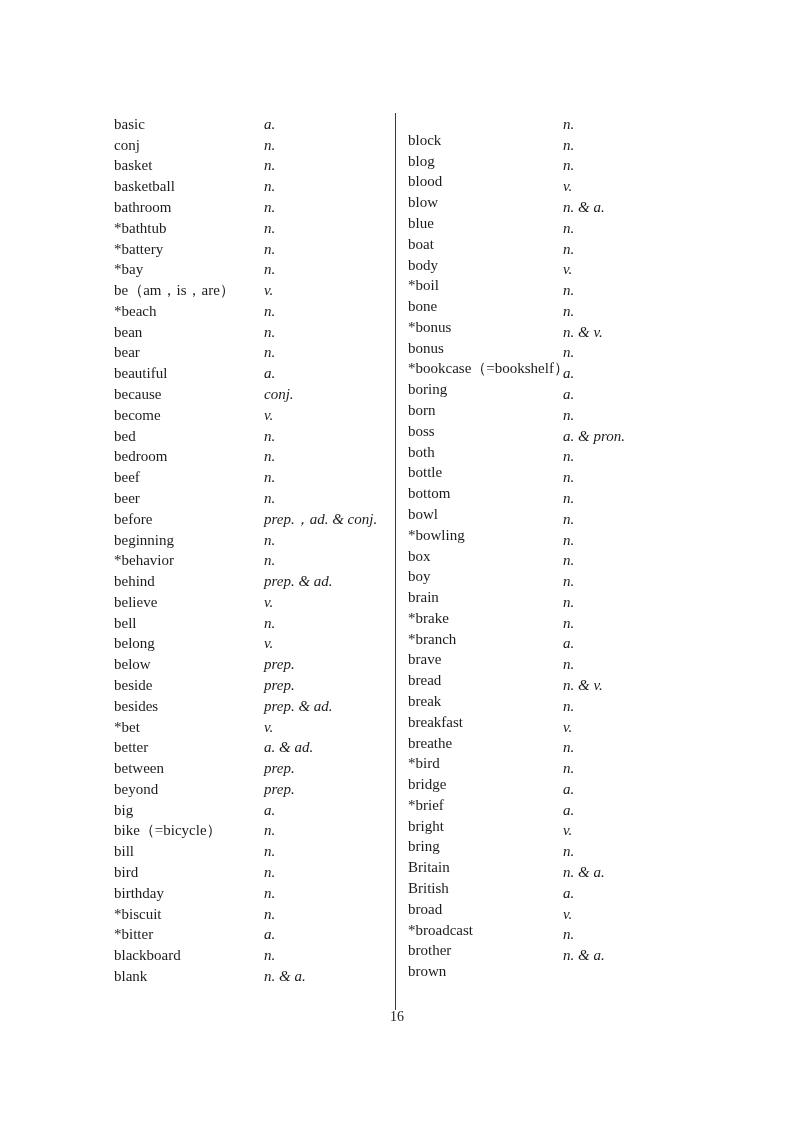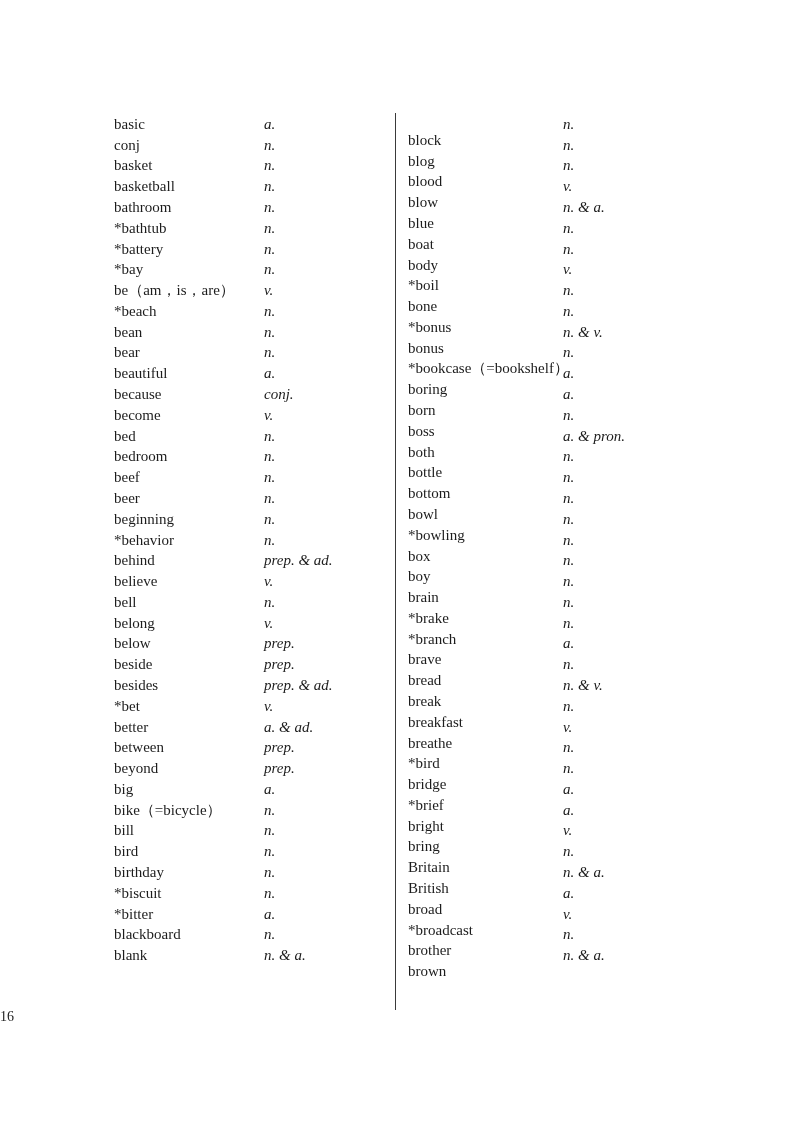--- a/index.html
+++ b/index.html
@@ -45,20 +45,21 @@
     top: 113px;
     width: 1px;
     height: 897px;
     background: #3a3a3a;
   }
   .page-number {
     position: absolute;
     top: 1009px;
     left: 0;
     width: 794px;
+    text-align: center;
     font-size: 14px;
     color: #1c1c1c;
   }
 </style>
 </head>
 <body>
 
 <div class="page">
   <div class="column col-left">
       <div class="row">
@@ -131,20 +132,24 @@
       </div>
       <div class="row">
         <span class="word">beef</span>
         <span class="pos">n.</span>
       </div>
       <div class="row">
         <span class="word">beer</span>
         <span class="pos">n.</span>
       </div>
       <div class="row">
+        <span class="word">before</span>
+        <span class="pos">prep.，ad. &amp; conj.</span>
+      </div>
+      <div class="row">
         <span class="word">beginning</span>
         <span class="pos">n.</span>
       </div>
       <div class="row">
         <span class="word">*behavior</span>
         <span class="pos">n.</span>
       </div>
       <div class="row">
         <span class="word">behind</span>
         <span class="pos">prep. &amp; ad.</span>

